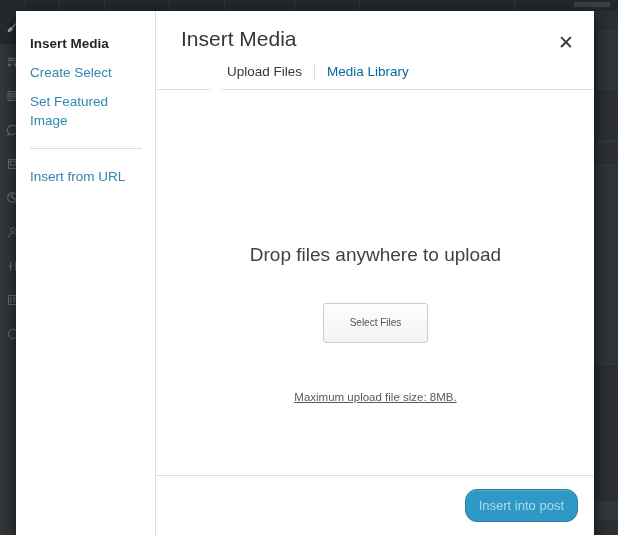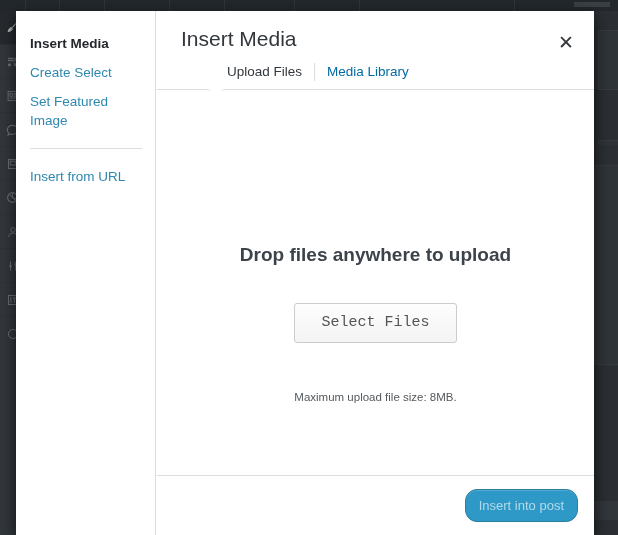--- a/index.html
+++ b/index.html
@@ -210,40 +210,41 @@
   .upload-inline {
     position: absolute;
     left: 0; right: 0;
     top: 152px;
     text-align: center;
   }
   .drop-instructions {
     font-size: 19px;
     line-height: 24px;
     color: #3c434a;
-    font-weight: bold;
+    font-weight: normal;
   }
   .select-files-btn {
     margin-top: 36px;
     display: inline-block;
     padding: 10px 26px;
-    font-size: 15px;
+    font-size: 10px;
     line-height: 18px;
     color: #555;
     background: linear-gradient(#fdfdfd, #f4f4f4);
     border: 1px solid #cccccc;
     border-radius: 3px;
     cursor: pointer;
-    font-family: Liberation Mono, monospace;
+    font-family: Liberation Sans, sans-serif;
   }
   .max-upload-size {
     margin-top: 46px;
     font-size: 11.5px;
     line-height: 16px;
     color: #55595c;
+    text-decoration: underline;
   }
 
   
   .modal-toolbar {
     position: absolute;
     left: 0; bottom: 0;
     width: 437px; height: 60px;
     border-top: 1px solid #ddd;
     background: #fff;
   }

